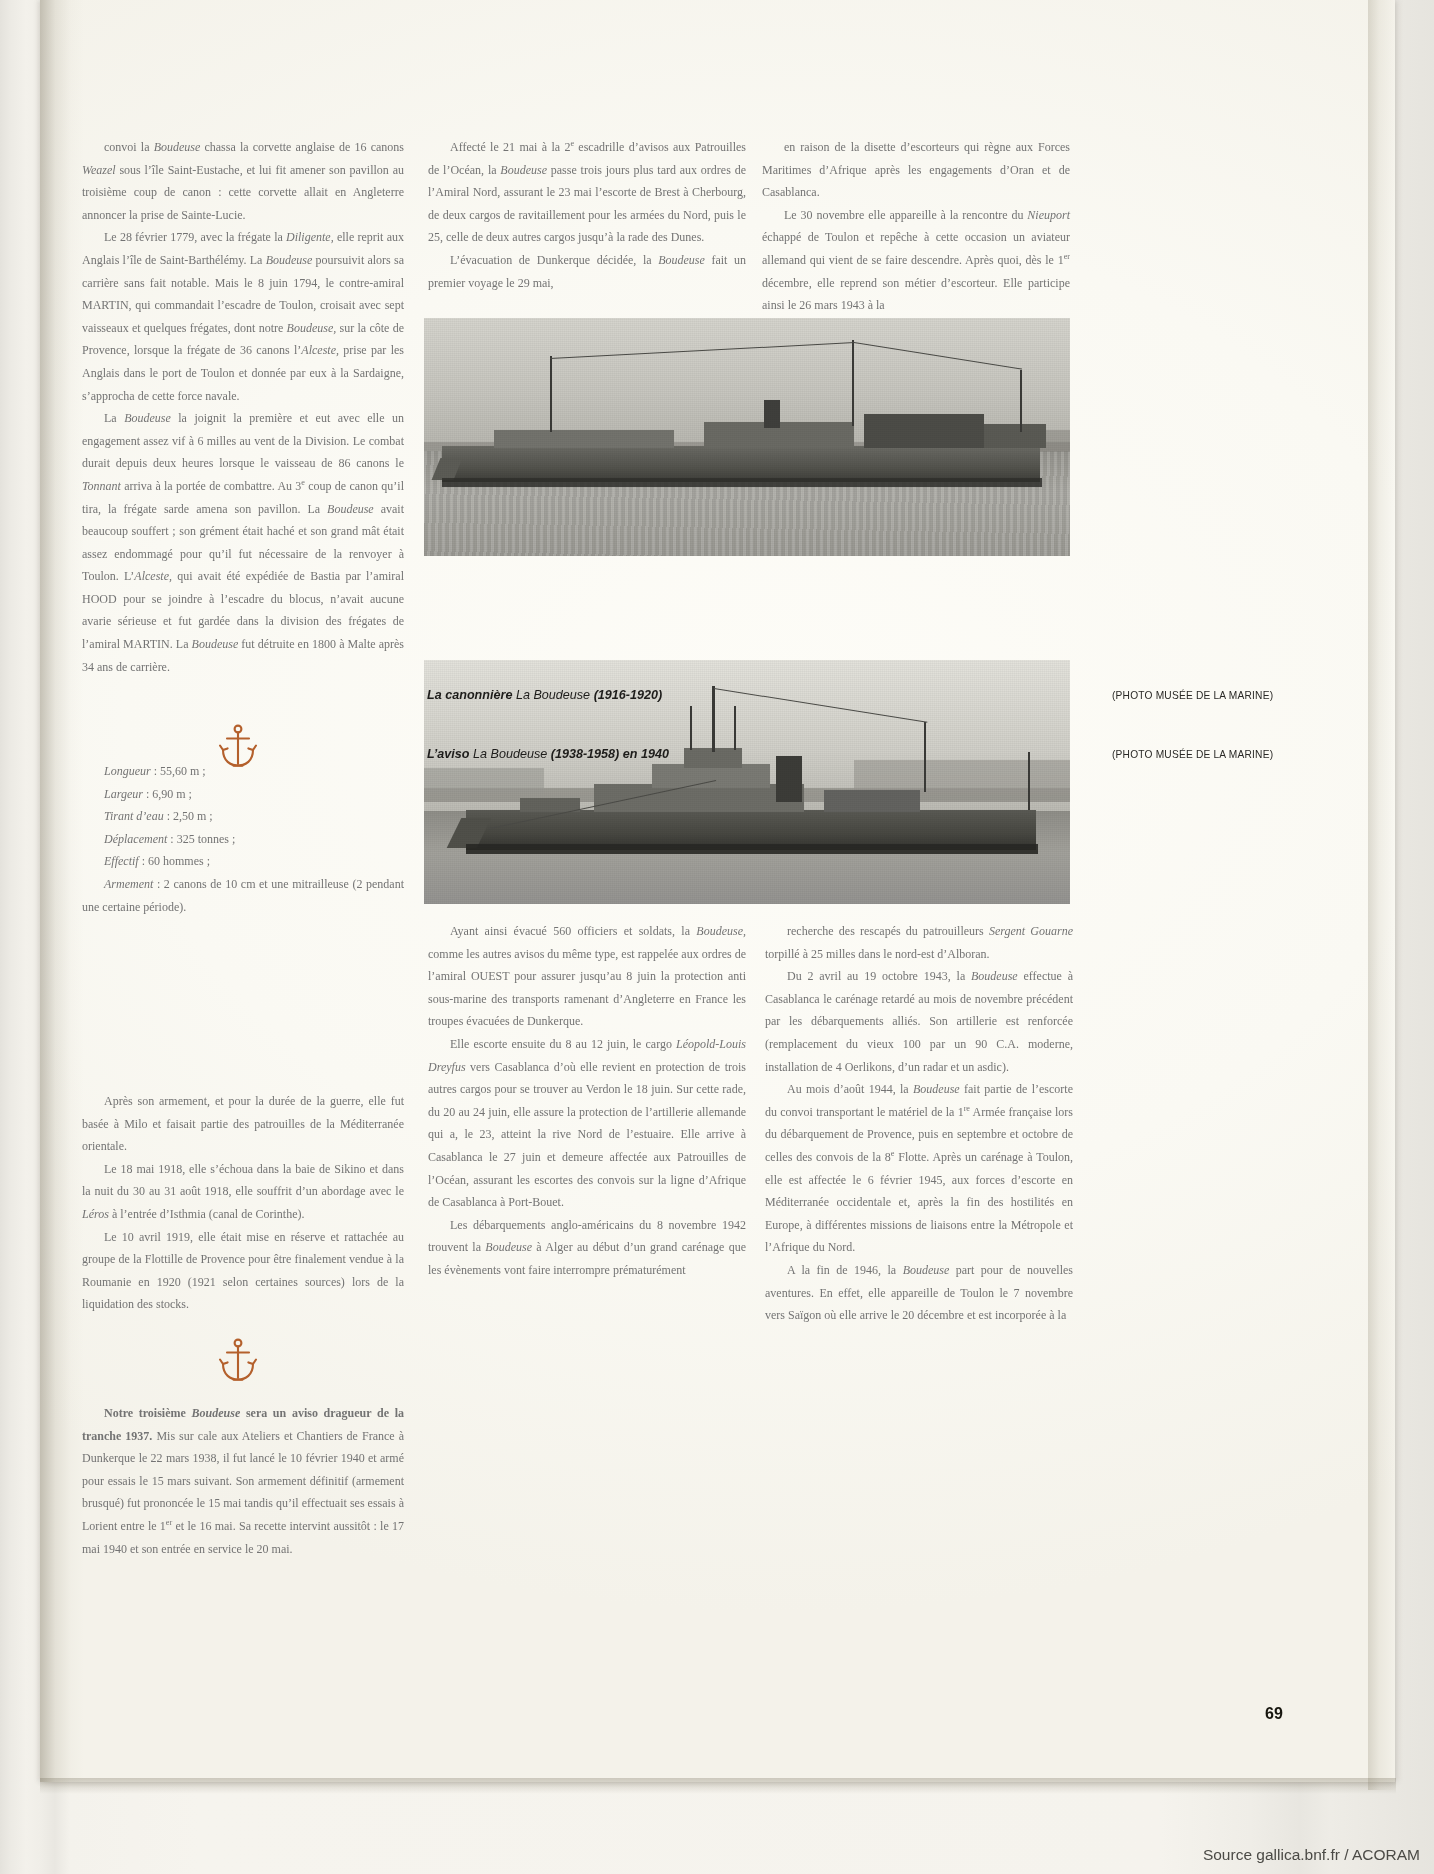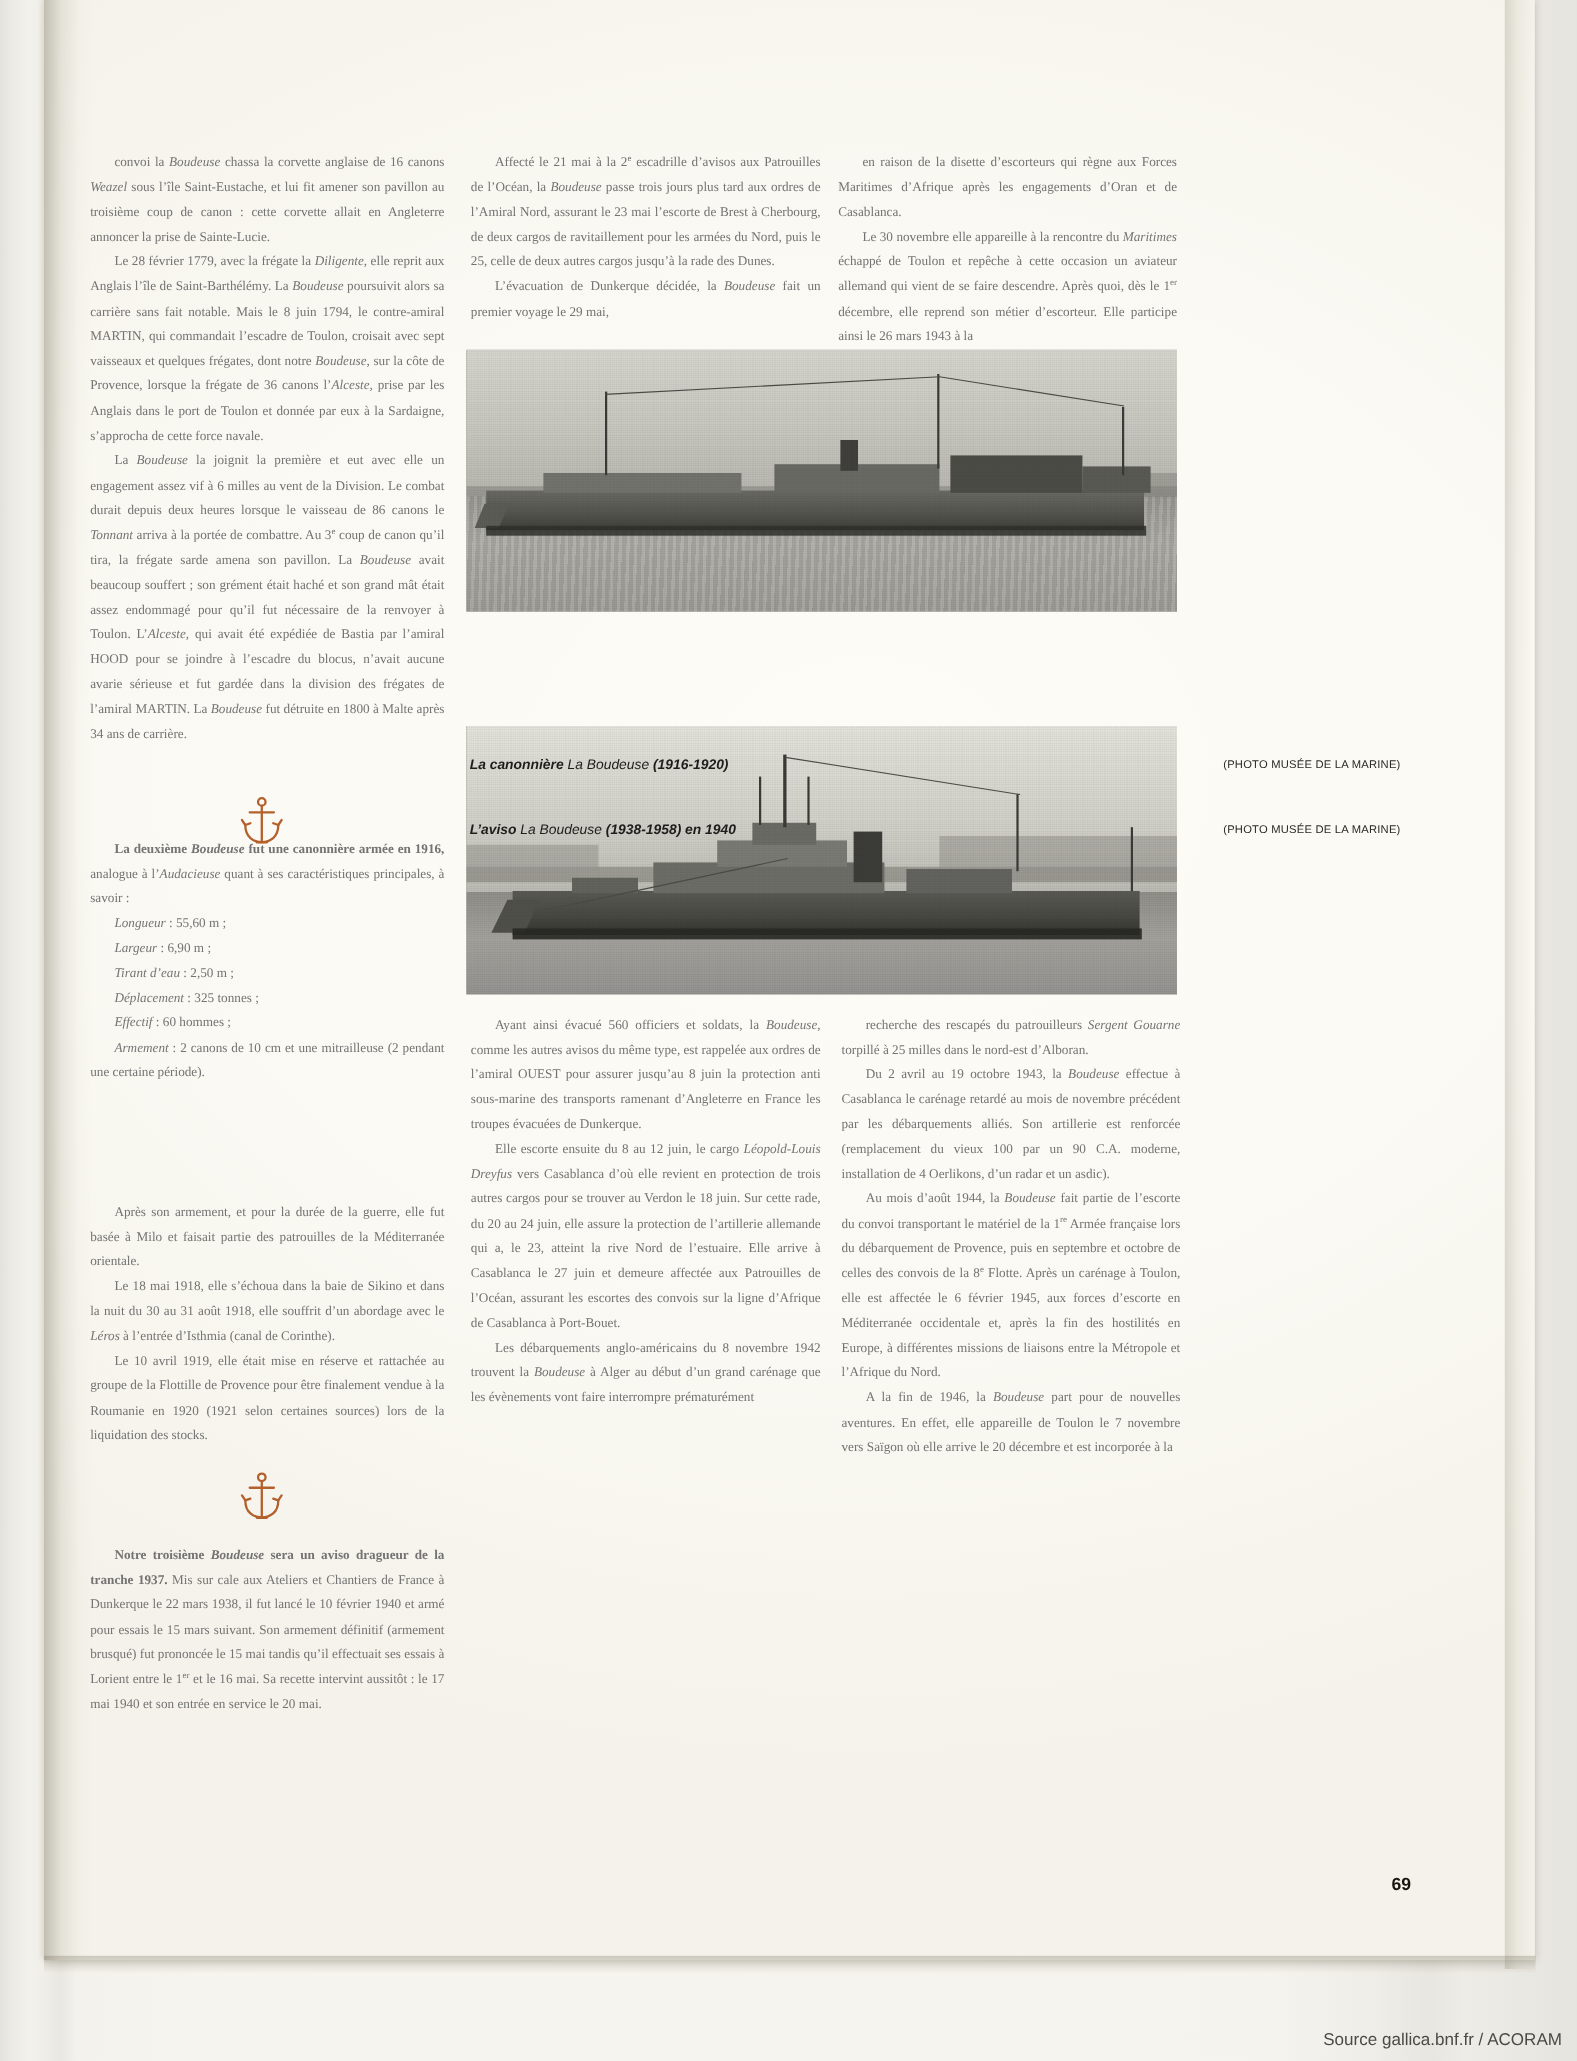--- a/index.html
+++ b/index.html
@@ -231,21 +231,20 @@
       <line x1="11" y1="14.5" x2="33" y2="14.5"></line>
       <path d="M7 26 C7 37, 14.5 41.5, 22 41.5 C29.5 41.5, 37 37, 37 26"></path>
       <path d="M7 26 L4 21.5 M7 26 L11.6 24.4"></path>
       <path d="M37 26 L40 21.5 M37 26 L32.4 24.4"></path>
       <line x1="17.5" y1="41.8" x2="26.5" y2="41.8"></line>
     </g>
   </svg>
 </div>
 
 <div class="col" id="col1-spec">
-  <p><b>La deuxième <i>Boudeuse</i> fut une canonnière armée en 1916,</b> analogue à l’<i>Audacieuse</i> quant à ses caractéristiques principales, à savoir :</p>
   <p class="spec"><i>Longueur</i> : 55,60 m ;</p>
   <p class="spec"><i>Largeur</i> : 6,90 m ;</p>
   <p class="spec"><i>Tirant d’eau</i> : 2,50 m ;</p>
   <p class="spec"><i>Déplacement</i> : 325 tonnes ;</p>
   <p class="spec"><i>Effectif</i> : 60 hommes ;</p>
   <p class="spec"><i>Armement</i> : 2 canons de 10 cm et une mitrailleuse (2 pendant une certaine période).</p>
 </div>
 
 <div class="col" id="col1-mid">
   <p>Après son armement, et pour la durée de la guerre, elle fut basée à Milo et faisait partie des patrouilles de la Méditerranée orientale.</p>
@@ -277,21 +276,21 @@
 </div>
 
 <div class="col" id="col2-bot">
   <p>Ayant ainsi évacué 560 officiers et soldats, la <i>Boudeuse,</i> comme les autres avisos du même type, est rappelée aux ordres de l’amiral OUEST pour assurer jusqu’au 8 juin la protection anti sous-marine des transports ramenant d’Angleterre en France les troupes évacuées de Dunkerque.</p>
   <p>Elle escorte ensuite du 8 au 12 juin, le cargo <i>Léopold-Louis Dreyfus</i> vers Casablanca d’où elle revient en protection de trois autres cargos pour se trouver au Verdon le 18 juin. Sur cette rade, du 20 au 24 juin, elle assure la protection de l’artillerie allemande qui a, le 23, atteint la rive Nord de l’estuaire. Elle arrive à Casablanca le 27 juin et demeure affectée aux Patrouilles de l’Océan, assurant les escortes des convois sur la ligne d’Afrique de Casablanca à Port-Bouet.</p>
   <p>Les débarquements anglo-américains du 8 novembre 1942 trouvent la <i>Boudeuse</i> à Alger au début d’un grand carénage que les évènements vont faire interrompre prématurément</p>
 </div>
 
 <div class="col" id="col3-top">
   <p>en raison de la disette d’escorteurs qui règne aux Forces Maritimes d’Afrique après les engagements d’Oran et de Casablanca.</p>
-  <p>Le 30 novembre elle appareille à la rencontre du <i>Maritimes</i> échappé de Toulon et repêche à cette occasion un aviateur allemand qui vient de se faire descendre. Après quoi, dès le 1<sup>er</sup> décembre, elle reprend son métier d’escorteur. Elle participe ainsi le 26 mars 1943 à la</p>
+  <p>Le 30 novembre elle appareille à la rencontre du <i>Nieuport</i> échappé de Toulon et repêche à cette occasion un aviateur allemand qui vient de se faire descendre. Après quoi, dès le 1<sup>er</sup> décembre, elle reprend son métier d’escorteur. Elle participe ainsi le 26 mars 1943 à la</p>
 </div>
 
 <div class="col" id="col3-bot">
   <p>recherche des rescapés du patrouilleurs <i>Sergent Gouarne</i> torpillé à 25 milles dans le nord-est d’Alboran.</p>
   <p>Du 2 avril au 19 octobre 1943, la <i>Boudeuse</i> effectue à Casablanca le carénage retardé au mois de novembre précédent par les débarquements alliés. Son artillerie est renforcée (remplacement du vieux 100 par un 90 C.A. moderne, installation de 4 Oerlikons, d’un radar et un asdic).</p>
   <p>Au mois d’août 1944, la <i>Boudeuse</i> fait partie de l’escorte du convoi transportant le matériel de la 1<sup>re</sup> Armée française lors du débarquement de Provence, puis en septembre et octobre de celles des convois de la 8<sup>e</sup> Flotte. Après un carénage à Toulon, elle est affectée le 6 février 1945, aux forces d’escorte en Méditerranée occidentale et, après la fin des hostilités en Europe, à différentes missions de liaisons entre la Métropole et l’Afrique du Nord.</p>
   <p>A la fin de 1946, la <i>Boudeuse</i> part pour de nouvelles aventures. En effet, elle appareille de Toulon le 7 novembre vers Saïgon où elle arrive le 20 décembre et est incorporée à la</p>
 </div>
 
 <div class="photo" id="photo-1">

